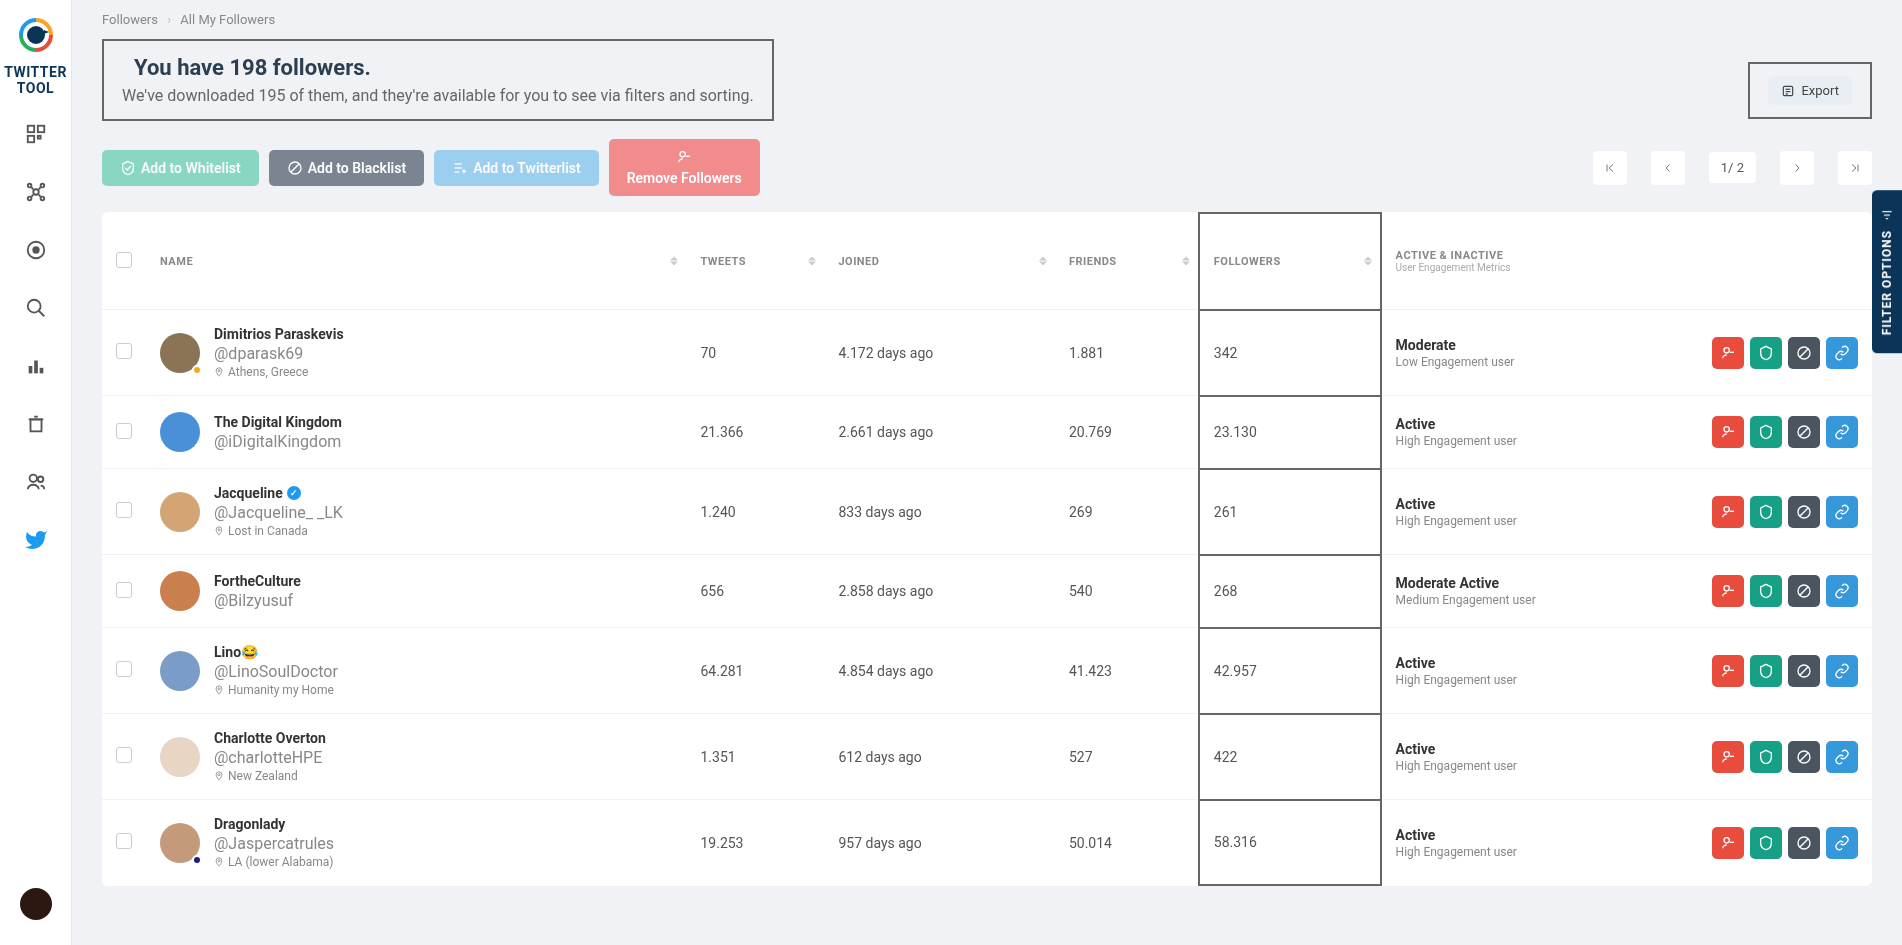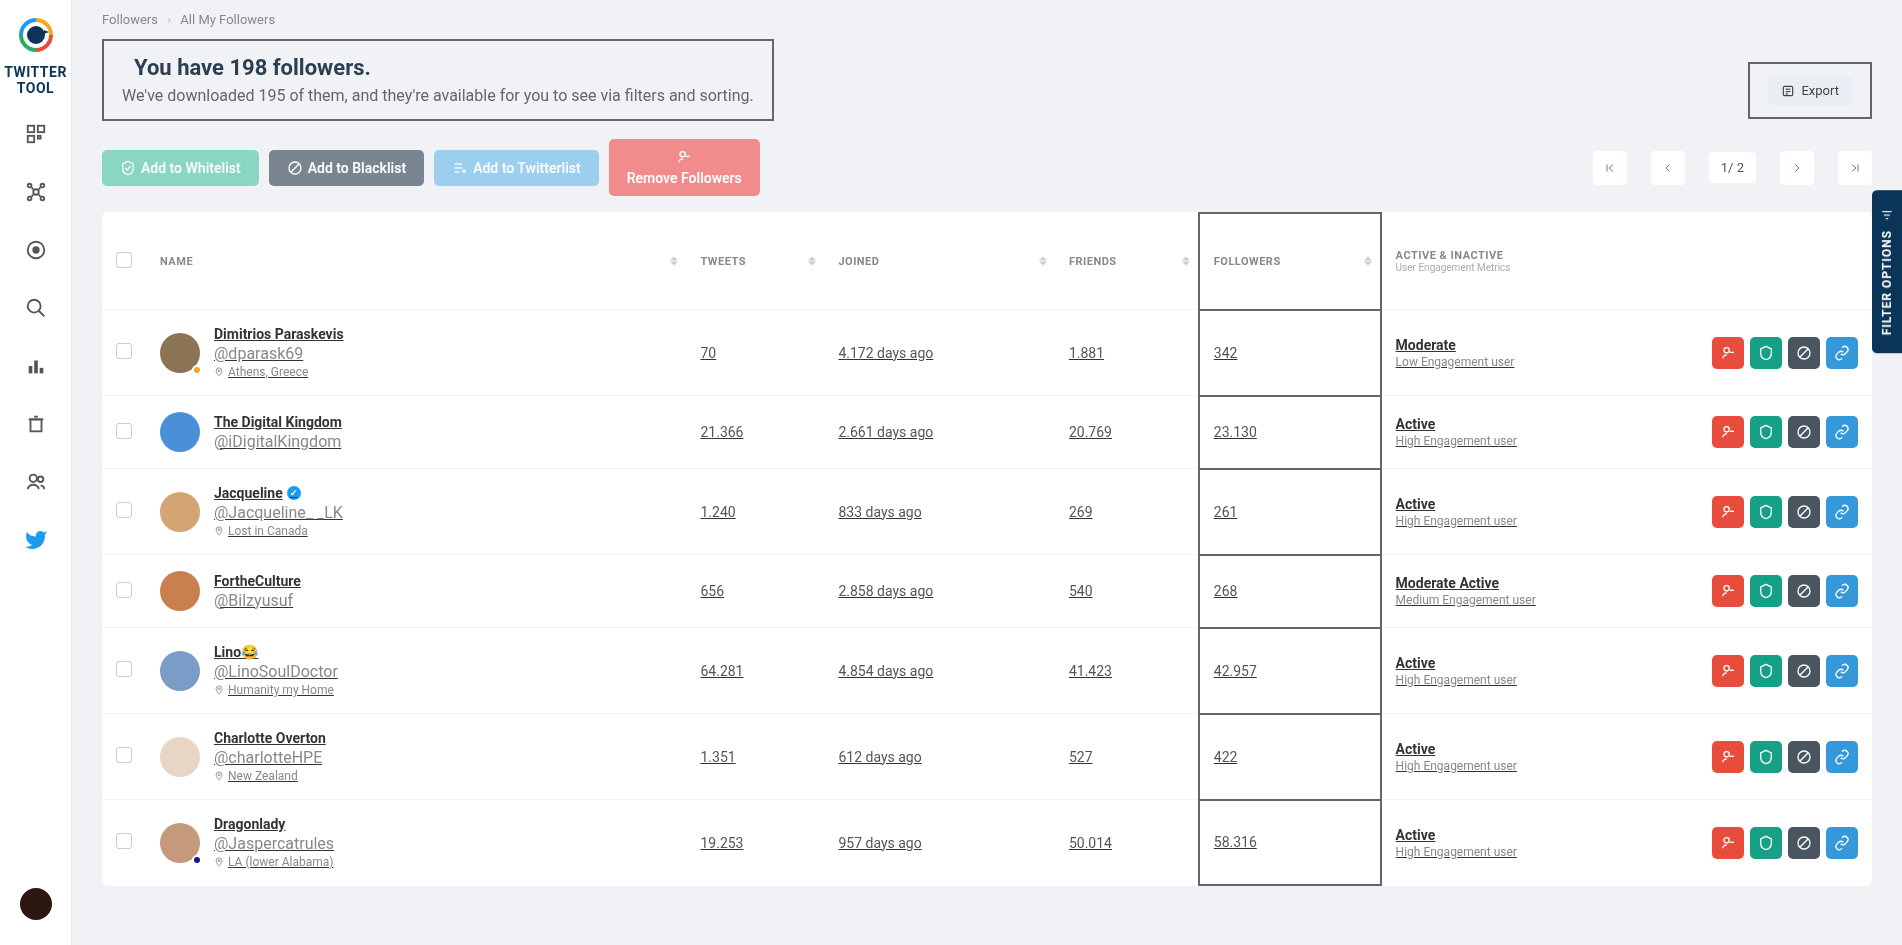--- a/index.html
+++ b/index.html
@@ -50,21 +50,21 @@
 thead th { text-align: left; padding: 36px 14px; font-size: 11px; font-weight: 700; color: #888; letter-spacing: 0.5px; position: relative; }
 thead th .sort { position: absolute; right: 8px; top: 50%; transform: translateY(-50%); display: flex; flex-direction: column; gap: 1px; }
 thead th .sort span { width: 0; height: 0; border-left: 4px solid transparent; border-right: 4px solid transparent; }
 thead th .sort .up { border-bottom: 4px solid #ccc; }
 thead th .sort .dn { border-top: 4px solid #ccc; }
 .th-active { font-size: 11px; font-weight: 700; color: #888; }
 .th-active-sub { font-size: 10px; color: #aaa; font-weight: 400; text-transform: none; letter-spacing: 0; }
 
 .followers-box { border: 2px solid #666; }
 
-tbody tr { border-top: 1px solid #f0f2f5; text-decoration: underline; }
+tbody tr { border-top: 1px solid #f0f2f5; }
 tbody td { padding: 16px 14px; vertical-align: middle; font-size: 14px; color: #555; }
 
 .chk { width: 16px; height: 16px; border: 1.5px solid #ccc; border-radius: 3px; display: inline-block; cursor: pointer; background:#fff; }
 
 .user-cell { display: flex; align-items: center; gap: 14px; min-width: 260px; }
 .user-avatar { width: 40px; height: 40px; border-radius: 50%; background: #ddd; position: relative; flex-shrink: 0; }
 .user-avatar .status-dot { position: absolute; bottom: -2px; right: -2px; width: 10px; height: 10px; border-radius: 50%; border: 2px solid #fff; }
 .user-info .uname { font-weight: 700; color: #333; font-size: 14px; display: flex; align-items: center; gap: 4px; }
 .user-info .uhandle { font-size: 16px; color: #888; margin-top: 2px; }
 .user-info .uloc { font-size: 12px; color: #888; margin-top: 2px; display: flex; align-items: center; gap: 4px; }

